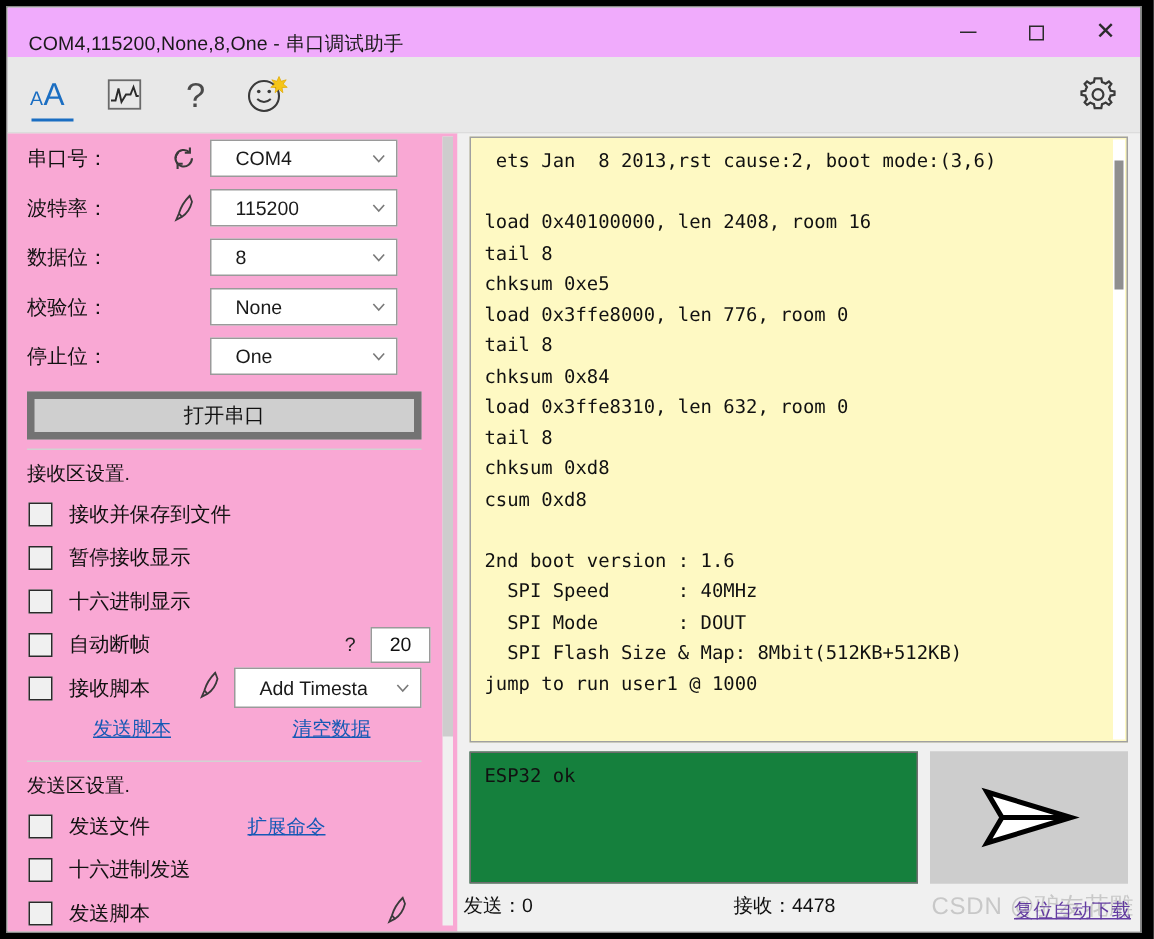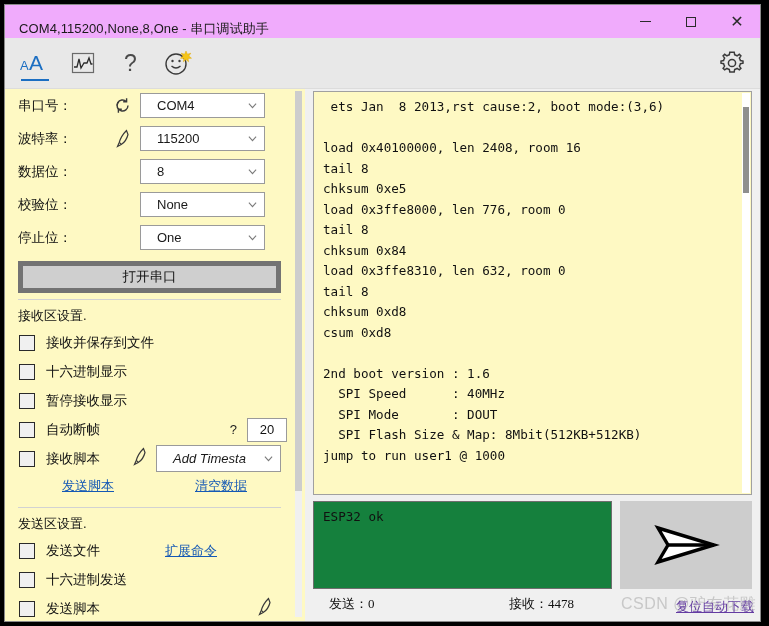--- a/index.html
+++ b/index.html
@@ -102,21 +102,21 @@
   .content {
     position: absolute;
     left: 0; top: 84px; right: 0; bottom: 0;
     display: flex;
   }
 
   
   .left {
     width: 300px;
     position: relative;
-    background: #fef9c3;
+    background: #f9a8d4;
     box-sizing: border-box;
     padding: 0;
   }
   .left-inner {
     position: absolute;
     left: 0; top: 0; right: 10px; bottom: 0;
     overflow: hidden;
   }
   .left-scrollbar {
     position: absolute;
@@ -302,26 +302,25 @@
     background: #cdcdcd;
     border: 1px solid #cdcdcd;
     box-sizing: border-box;
     display: flex;
     align-items: center;
     justify-content: center;
   }
 
   .statusbar {
     position: absolute;
-    left: 24px; right: 8px; top: 504px; height: 22px;
+    left: 4px; right: 8px; top: 504px; height: 22px;
     display: flex;
     align-items: center;
     font-size: 13px;
     color: #111;
-    font-family: Liberation Serif, serif;
   }
   .st-send { width: 180px; }
   .st-recv { width: 160px; }
 
   .watermark {
     position: absolute;
     right: 4px;
     top: 505px;
     font-size: 16px;
     color: #c8c8c8;
@@ -483,26 +482,26 @@
 
         <div class="section-title">接收区设置.</div>
 
         <div class="cbrow">
           <div class="cbox"></div>
           <div class="cb-label">接收并保存到文件</div>
         </div>
 
         <div class="cbrow">
           <div class="cbox"></div>
+          <div class="cb-label">暂停接收显示</div>
+        </div>
+
+        <div class="cbrow">
+          <div class="cbox"></div>
           <div class="cb-label">十六进制显示</div>
-        </div>
-
-        <div class="cbrow">
-          <div class="cbox"></div>
-          <div class="cb-label">暂停接收显示</div>
         </div>
 
         <div class="cbrow">
           <div class="cbox"></div>
           <div class="cb-label">自动断帧</div>
           <div class="trailing">
             <span class="qmark">?</span>
             <div class="numbox">20</div>
           </div>
         </div>
@@ -510,21 +509,21 @@
         <div class="cbrow">
           <div class="cbox"></div>
           <div class="cb-label">接收脚本</div>
           <div class="trailing" style="right:14px;">
             <span style="margin-right:9px;">
               <svg width="15" height="19" viewBox="0 0 15 19">
                 <path d="M11.5 1.5 C8 5 5.5 9 4.2 13.5 L2.5 17.5 L6.2 15.6 C9.5 13.5 12 9.5 13 5.5 Z" fill="none" stroke="#3a3a3a" stroke-width="1.2"></path>
                 <path d="M4.4 13.4 L6.2 15.4" fill="none" stroke="#3a3a3a" stroke-width="1.2"></path>
               </svg>
             </span>
-            <div class="combo" style="width:125px;height:27px;font-style:italic;">
+            <div class="combo" style="width:125px;height:27px;">
               <span class="val">Add Timesta</span>
               <svg class="chev" viewBox="0 0 10 7">
                 <polyline points="0.8,0.8 5,5.4 9.2,0.8" fill="none" stroke="#7a7a7a" stroke-width="1.3"></polyline>
               </svg>
             </div>
           </div>
         </div>
 
         <div class="linkrow">
           <span class="link" style="margin-left:57px;">发送脚本</span>

